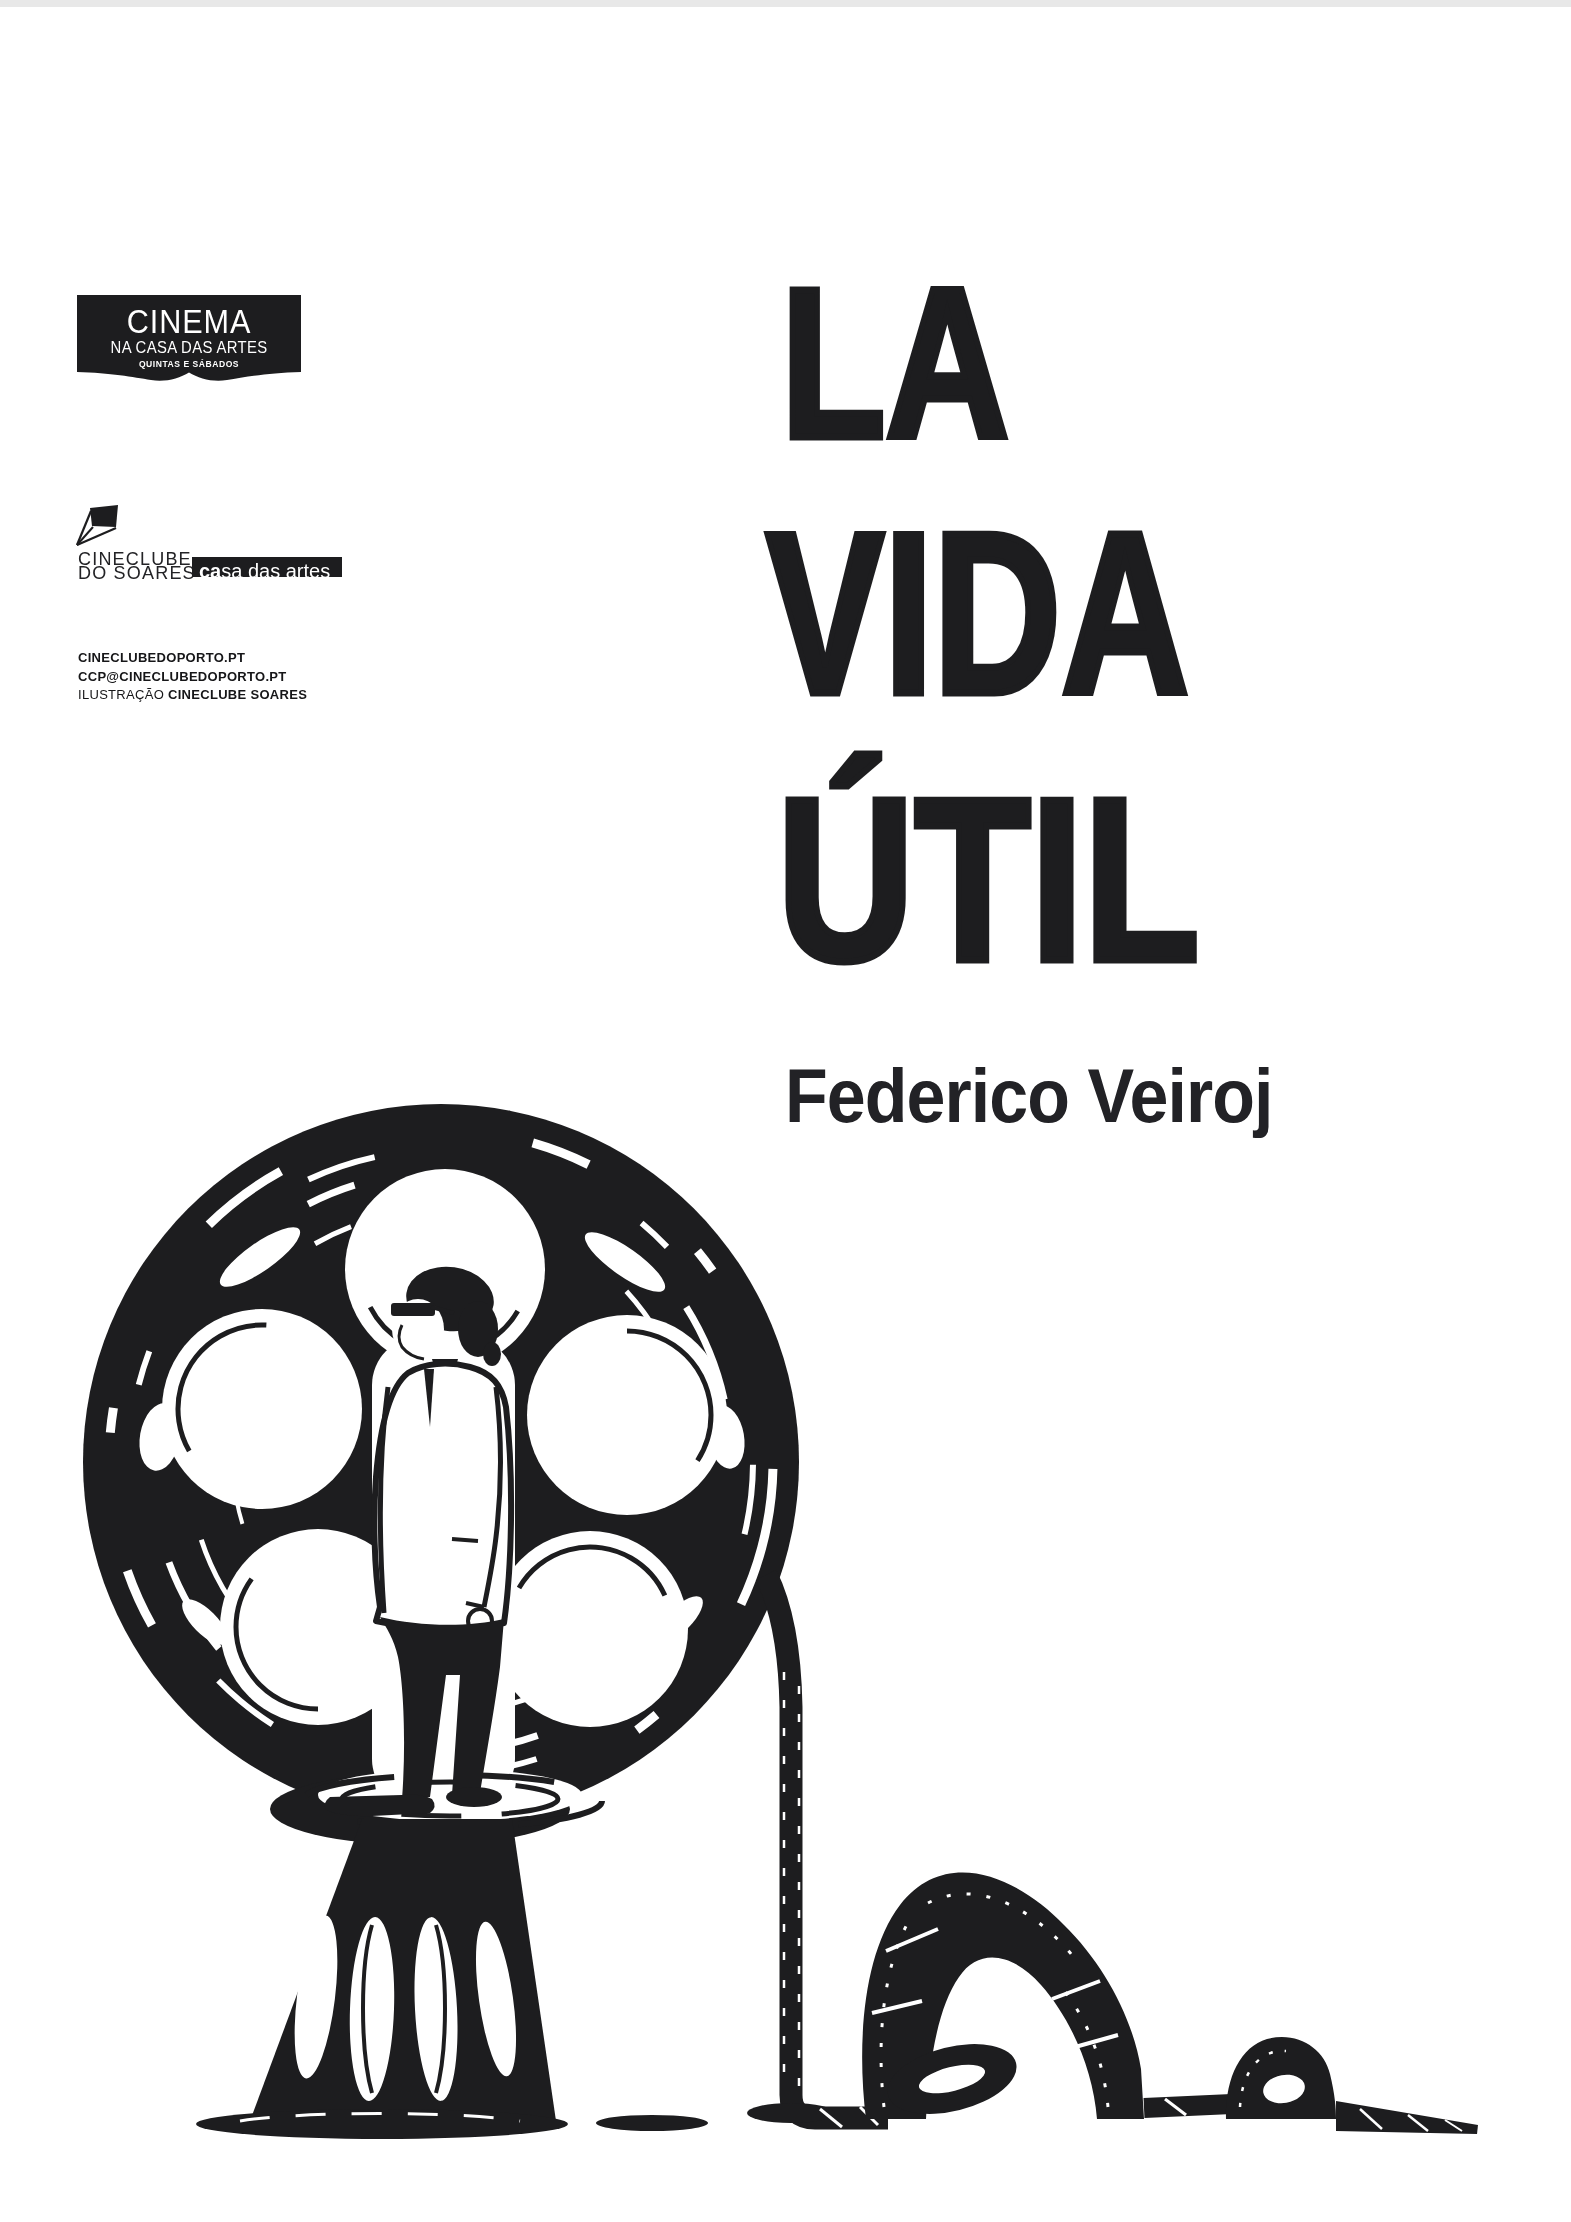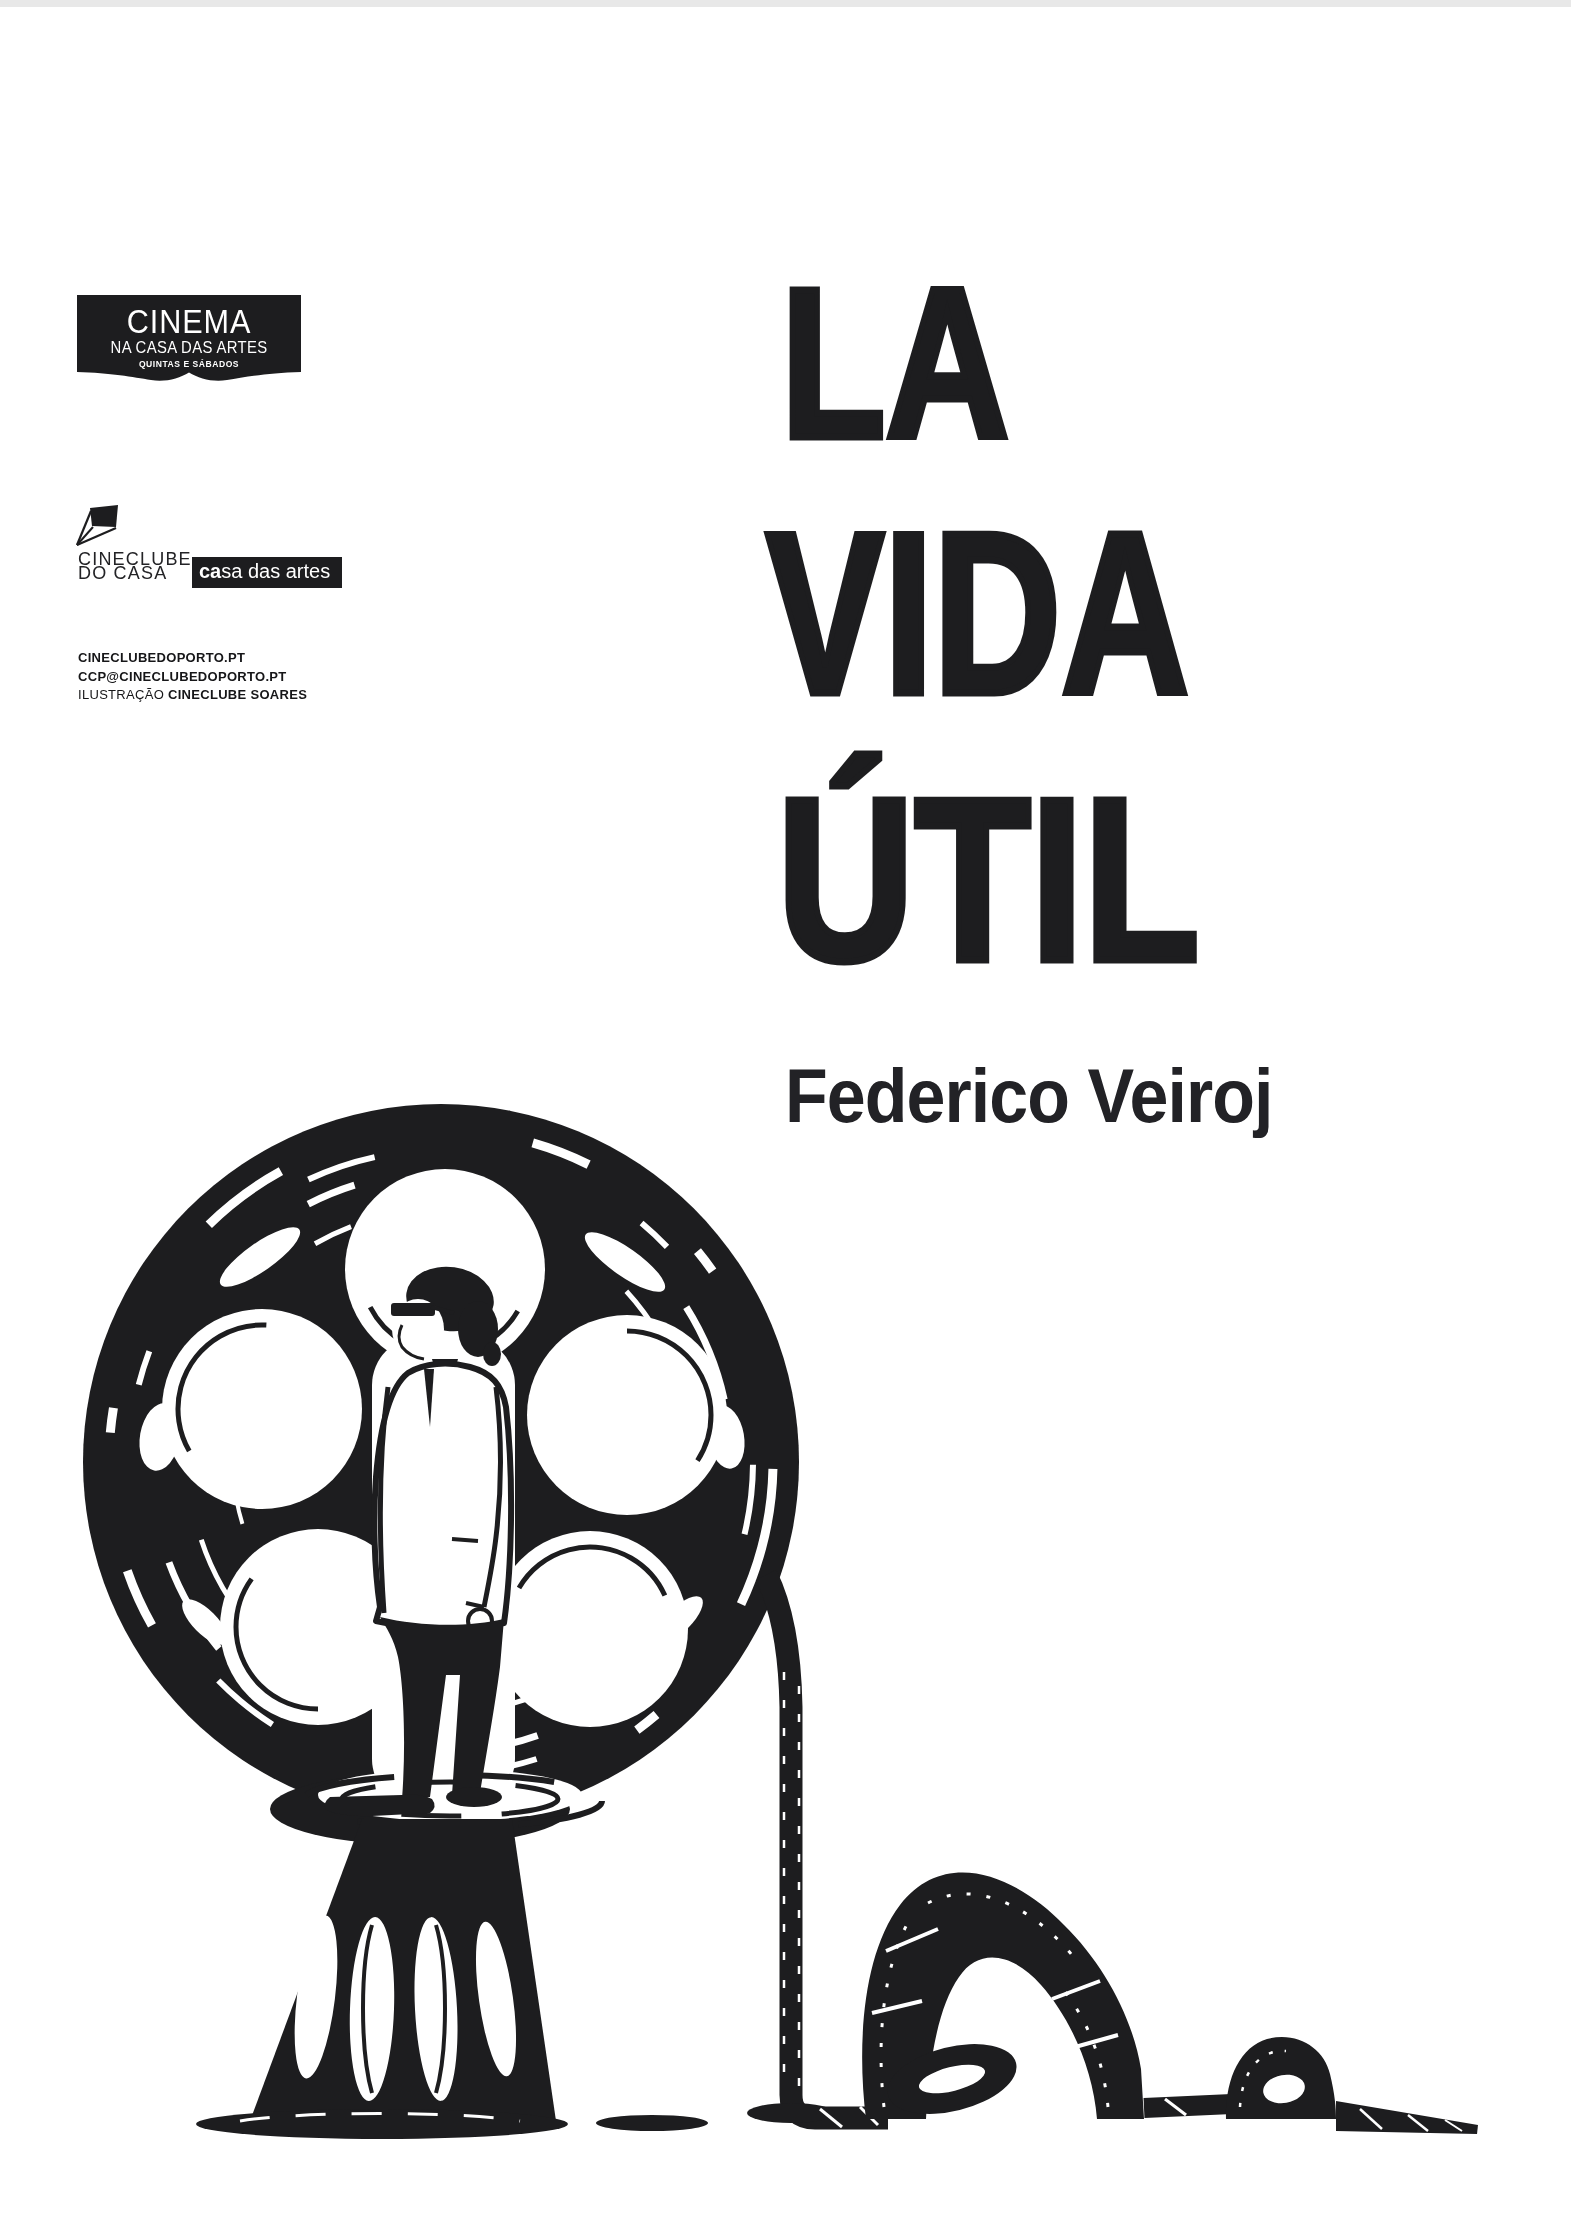--- a/index.html
+++ b/index.html
@@ -14,21 +14,21 @@
   .badge-inner{width:100%;padding-top:9px;text-align:center;color:#fff;
     transform:scaleX(.9);transform-origin:50% 0;}
   .badge-title{font-size:34px;font-weight:400;letter-spacing:1px;line-height:35px;}
   .badge-sub{font-size:16.5px;font-weight:400;letter-spacing:.4px;line-height:17px;}
   .badge-sched{font-size:9.5px;font-weight:700;letter-spacing:.6px;line-height:12px;margin-top:2px;}
   .badge-wave{left:77px;top:363px;width:224px;height:12px;}
   
   .kite{left:68px;top:494px;width:62px;height:52px;}
   .cineclube{left:78px;top:546px;font-size:18px;letter-spacing:1.2px;line-height:13.5px;
     font-weight:400;color:#232326;white-space:nowrap;}
-  .casa-box{left:192px;top:550px;width:150px;height:31px;background:#1d1d1f;color:#fff;
+  .casa-box{left:192px;top:550px;width:150px;height:20px;background:#1d1d1f;color:#fff;
     font-size:20px;line-height:28px;padding-left:7px;box-sizing:border-box;white-space:nowrap;}
   .casa-box b{font-weight:700;}
   
   .contact{left:78px;top:642px;font-size:13px;font-weight:700;line-height:18.6px;
     letter-spacing:.3px;color:#161618;white-space:nowrap;}
   .contact .lbl{font-weight:400;}
   
   .title-line{white-space:nowrap;font-weight:700;color:#1d1d1f;line-height:1;
     transform-origin:left top;-webkit-text-stroke:7px #1d1d1f;}
   .t1{left:781px;top:249px;font-size:214px;transform:scaleX(.80);}
@@ -168,21 +168,21 @@
   </svg>
 
   <svg class="abs kite" viewBox="0 0 62 52">
     <path d="M9,44 L23,10" stroke="#1d1d1f" stroke-width="2.2" fill="none"></path>
     <path d="M9,44 L48,27" stroke="#1d1d1f" stroke-width="2.2" fill="none"></path>
     <path d="M9,44 L25,26" stroke="#1d1d1f" stroke-width="2" fill="none"></path>
     <polygon points="22,7 50,4 48,26 24,25" fill="#1d1d1f"></polygon>
   </svg>
   <div class="abs cineclube">
     <div>CINECLUBE</div>
-    <div>DO CASA</div>
+    <div>DO SOARES</div>
   </div>
   <div class="abs casa-box"><b>ca</b><span>sa das artes</span></div>
 
   <div class="abs contact">
     <div>CINECLUBEDOPORTO.PT</div>
     <div>CCP@CINECLUBEDOPORTO.PT</div>
     <div><span class="lbl">ILUSTRAÇÃO </span><span>CINECLUBE SOARES</span></div>
   </div>
 
   <div class="abs title-line t1">LA</div>

